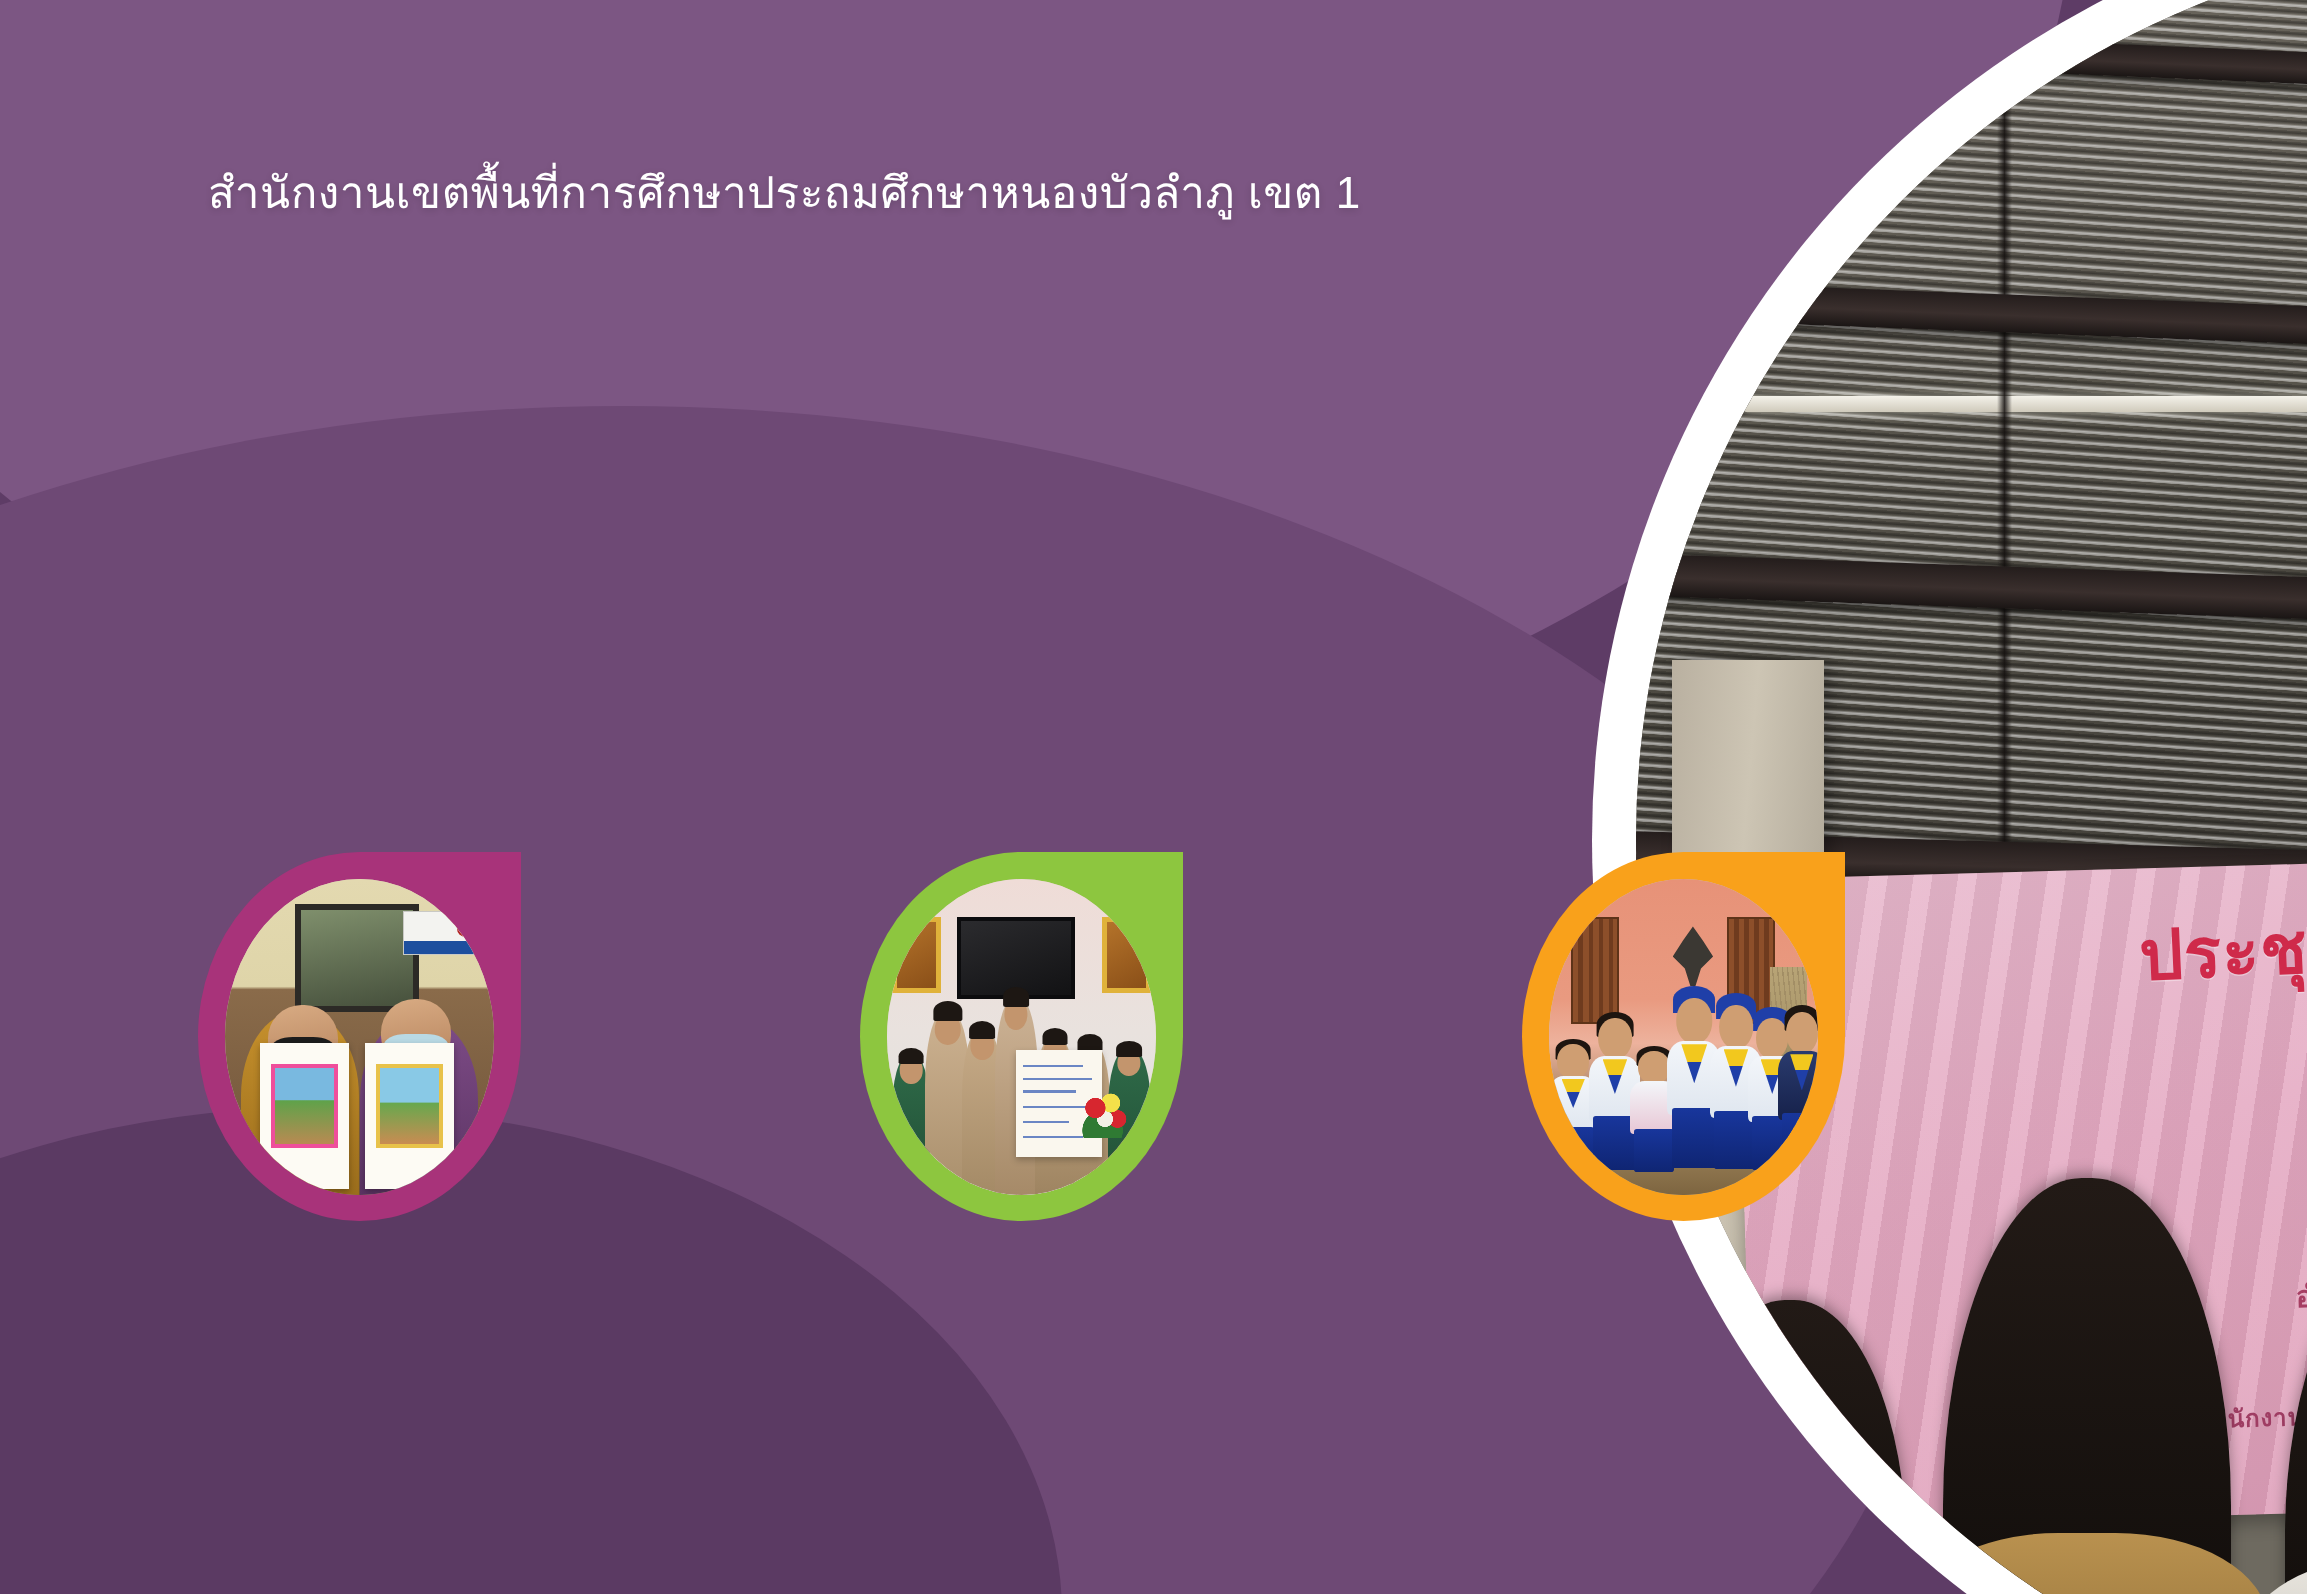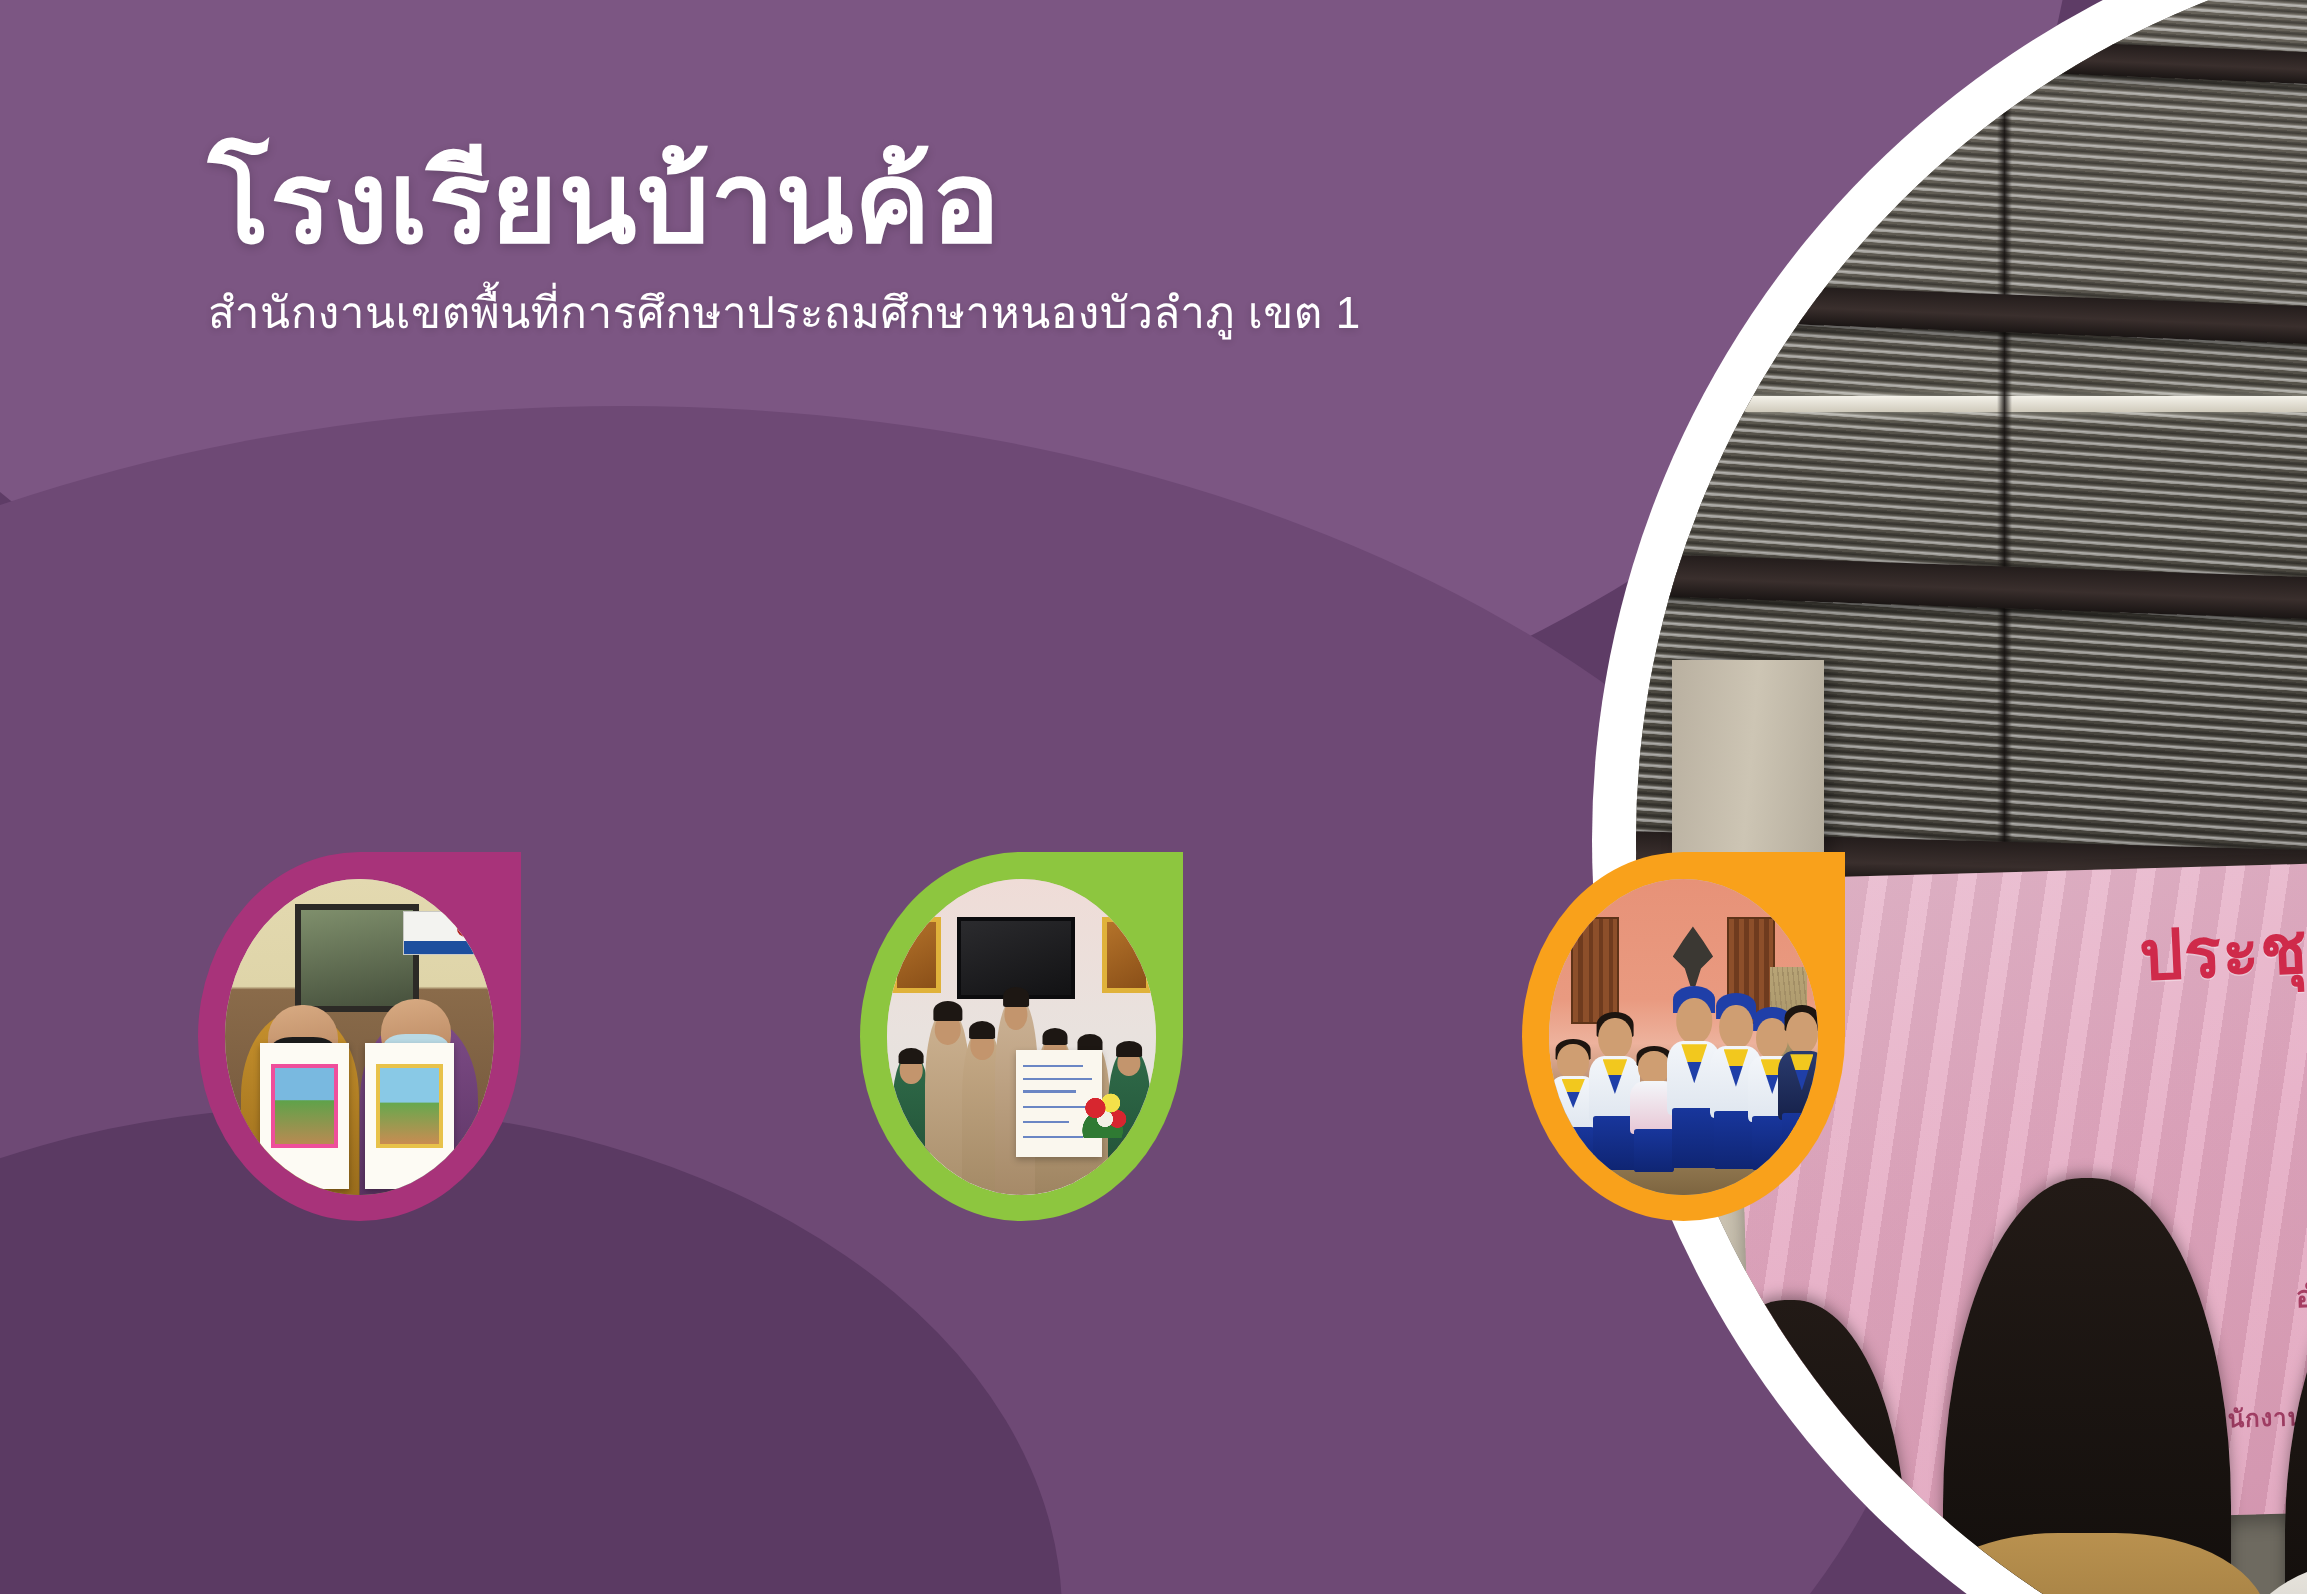--- a/index.html
+++ b/index.html
@@ -346,21 +346,20 @@
           <div class="body" style="left:34%;width:18%;height:30%;background:linear-gradient(180deg,#e9e6df,#bdb9b0);"></div>
 
         </div>
 
       </div>
     </div>
 
   </div>
 
   <div class="headline">
-    <h1>โรงเรียนบ้านค้อ</h1>
     <h2>สำนักงานเขตพื้นที่การศึกษาประถมศึกษาหนองบัวลำภู เขต 1</h2>
   </div>
 
   <div class="thumbs">
 
     <div class="thumb">
       <div class="ring" style="background:#A8337A;"></div>
       <div class="photo">
         <div class="scene">
           <div class="t1-room"></div>

